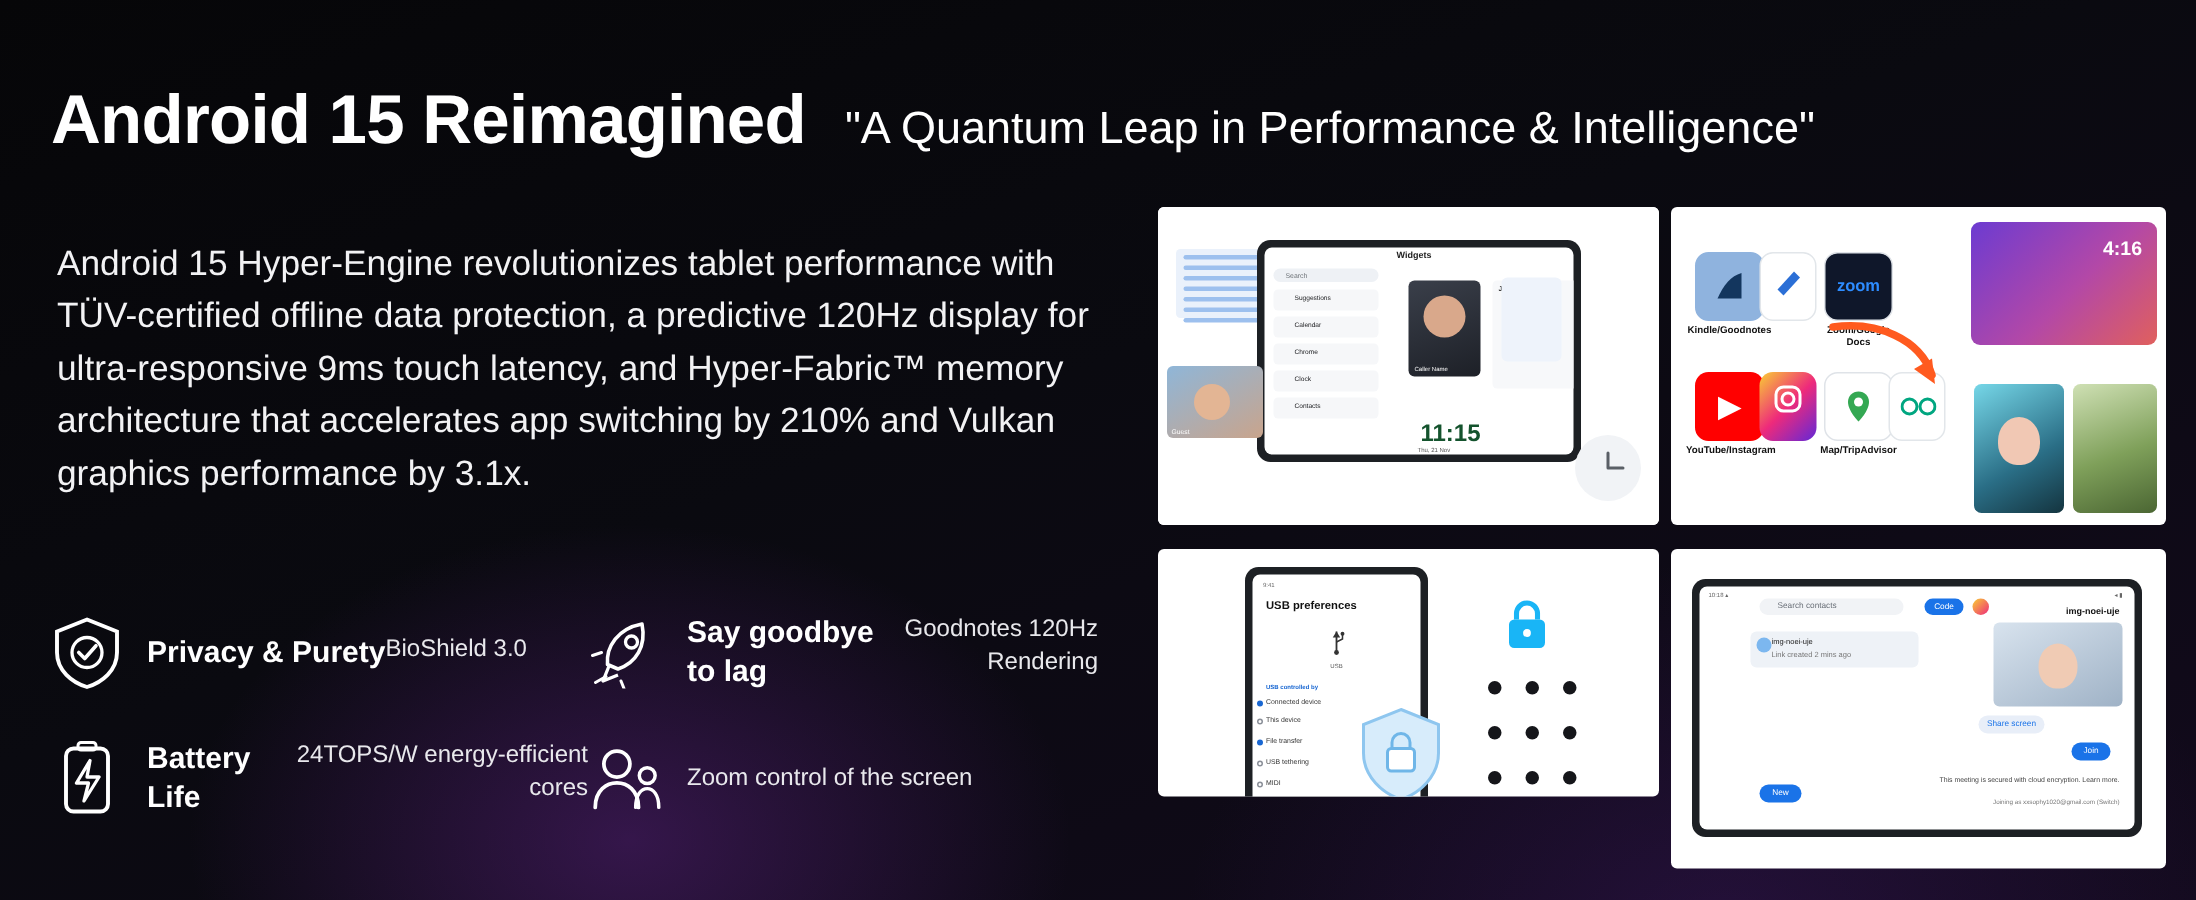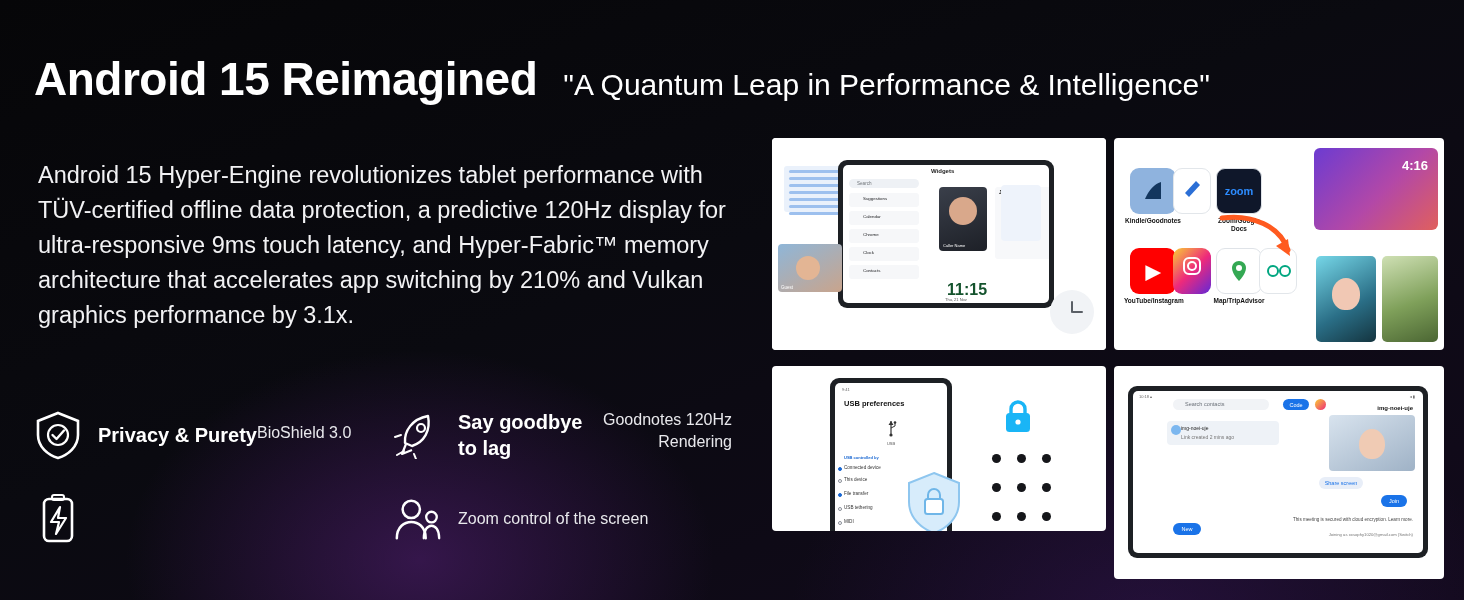--- a/index.html
+++ b/index.html
@@ -278,20 +278,24 @@
       </div>
     </div>
 
     <div class="feature">
       <div class="ficon">
         <svg width="46" height="52" viewBox="0 0 46 52">
           <rect x="9" y="6" width="28" height="42" rx="5" fill="none" stroke="#ffffff" stroke-width="2.6"></rect>
           <rect x="17" y="2" width="12" height="5" rx="2" fill="none" stroke="#ffffff" stroke-width="2"></rect>
           <path d="M25 14 L16 29 H24 L21 41 L31 25 H23 Z" fill="none" stroke="#ffffff" stroke-width="2.2" stroke-linejoin="round"></path>
         </svg>
+      </div>
+      <div class="ftext">
+        <div class="fhead">Battery Life</div>
+        <div class="fsub">24TOPS/W energy-efficient cores</div>
       </div>
     </div>
 
     <div class="feature">
       <div class="ficon">
         <svg width="54" height="48" viewBox="0 0 54 48">
           <circle cx="20" cy="14" r="9" fill="none" stroke="#ffffff" stroke-width="2.6"></circle>
           <path d="M5 44 C5 32 13 27 20 27 C27 27 35 32 35 44" fill="none" stroke="#ffffff" stroke-width="2.6" stroke-linecap="round"></path>
           <circle cx="41" cy="22" r="5.5" fill="none" stroke="#ffffff" stroke-width="2.4"></circle>
           <path d="M33 44 C33 35 37 31 41 31 C45 31 49 35 49 44" fill="none" stroke="#ffffff" stroke-width="2.4" stroke-linecap="round"></path>

